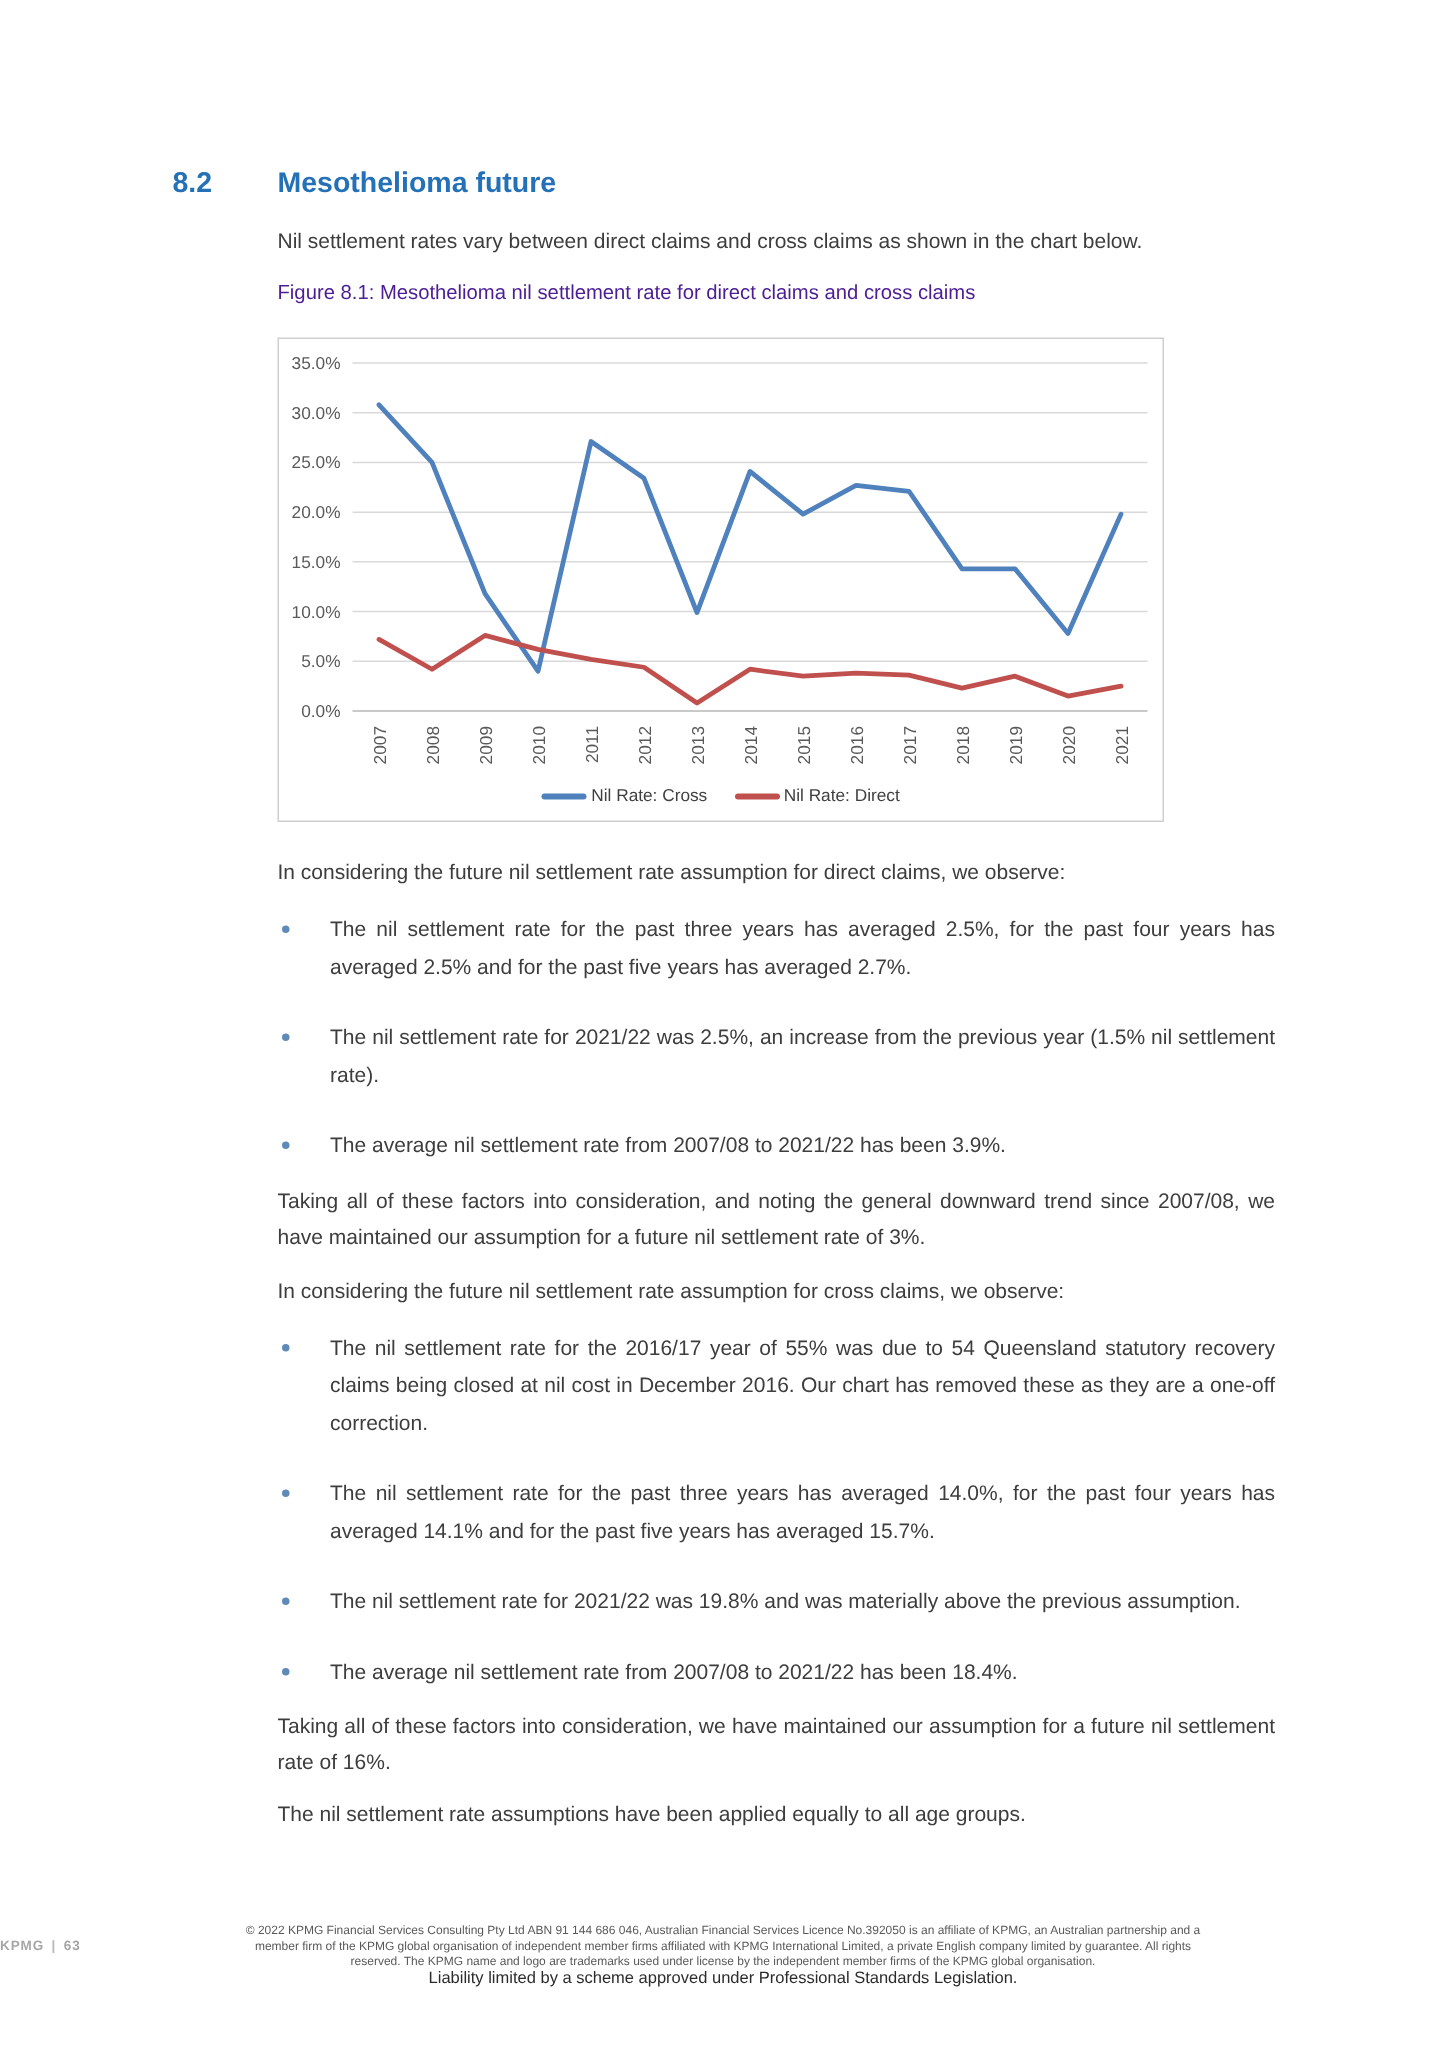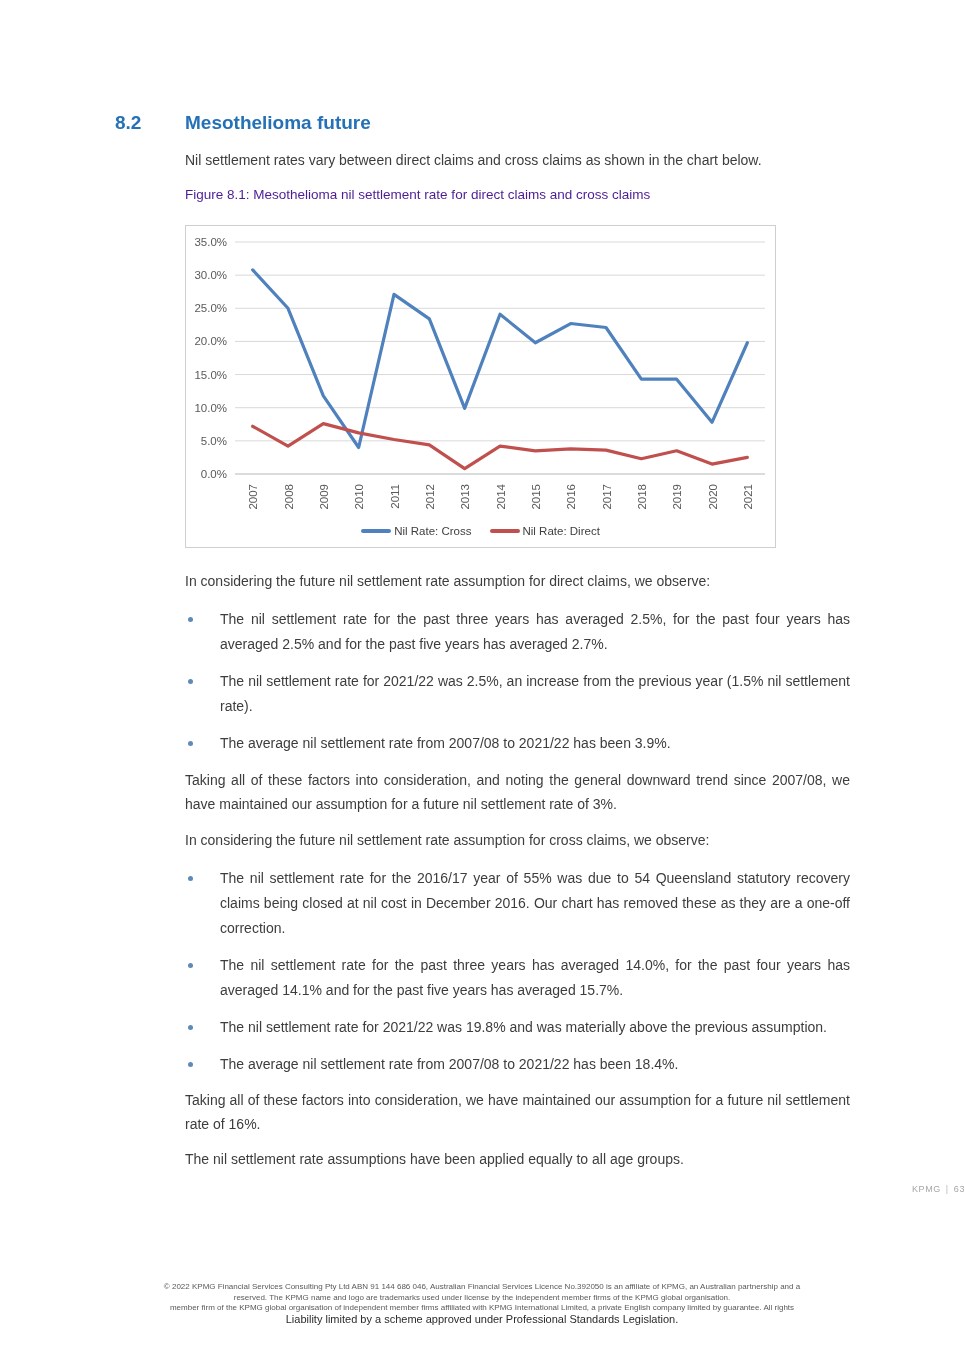--- a/index.html
+++ b/index.html
@@ -23,28 +23,28 @@
   .chart-box{position:relative;margin-top:18px;width:589px;height:321px;
     border:1px solid #cfcfcf;background:#ffffff;}
   .chart-box svg{display:block;}
   .ytick,.xtick{font-family:"Liberation Sans",sans-serif;font-size:11.5px;fill:#595959;}
   .chart-legend{position:absolute;left:0;right:0;bottom:10px;display:flex;
     justify-content:center;align-items:flex-end;gap:18px;}
   .legend-item{display:flex;align-items:center;}
   .legend-swatch{display:inline-block;width:30px;height:3.4px;border-radius:2px;margin-right:3px;}
   .legend-label{font-size:11.5px;color:#404040;}
   
-  .bullet{position:relative;margin-top:12px;padding-left:35px;font-size:14px;
+  .bullet{position:relative;margin-top:22px;padding-left:35px;font-size:14px;
     line-height:25px;text-align:justify;}
   .bullet-first{margin-top:14px;}
   .bullet::before{content:"";position:absolute;left:3px;top:10px;width:5px;height:5px;
     border-radius:50%;background:#5f8ab8;}
   
-  .page-num{position:absolute;top:1184px;left:0;right:0;text-align:right;
-    font-size:9px;color:#a6a6a6;letter-spacing:0.6px;}
+  .page-num{position:absolute;top:1292px;left:0;right:0;text-align:left;
+    font-size:9px;color:#a6a6a6;letter-spacing:0.6px;font-weight:bold;}
   .page-num .sep{margin:0 5px;color:#b8b8b8;}
   .disclaimer{position:absolute;top:1282px;left:102px;width:760px;text-align:center;
     font-size:8px;line-height:10.6px;color:#595959;}
   .liability{position:absolute;top:1313px;left:102px;width:760px;text-align:center;
     font-size:11px;color:#2b2b2b;}
 </style>
 </head>
 <body>
 
 <div class="page">
@@ -142,19 +142,19 @@
     <p class="para-tight">The nil settlement rate assumptions have been applied equally to all age groups.</p>
 
   </div>
 
   <div class="page-num">
     <span>KPMG</span><span class="sep">|</span><span>63</span>
   </div>
 
   <div class="disclaimer">
     <div>© 2022 KPMG Financial Services Consulting Pty Ltd ABN 91 144 686 046, Australian Financial Services Licence No.392050 is an affiliate of KPMG, an Australian partnership and a</div>
+    <div>member firm of the KPMG global organisation of independent member firms affiliated with KPMG International Limited, a private English company limited by guarantee. All rights</div>
     <div>reserved. The KPMG name and logo are trademarks used under license by the independent member firms of the KPMG global organisation.</div>
-    <div>member firm of the KPMG global organisation of independent member firms affiliated with KPMG International Limited, a private English company limited by guarantee. All rights</div>
   </div>
 
   <div class="liability">Liability limited by a scheme approved under Professional Standards Legislation.</div>
 
 </div>
 
 </body></html>

